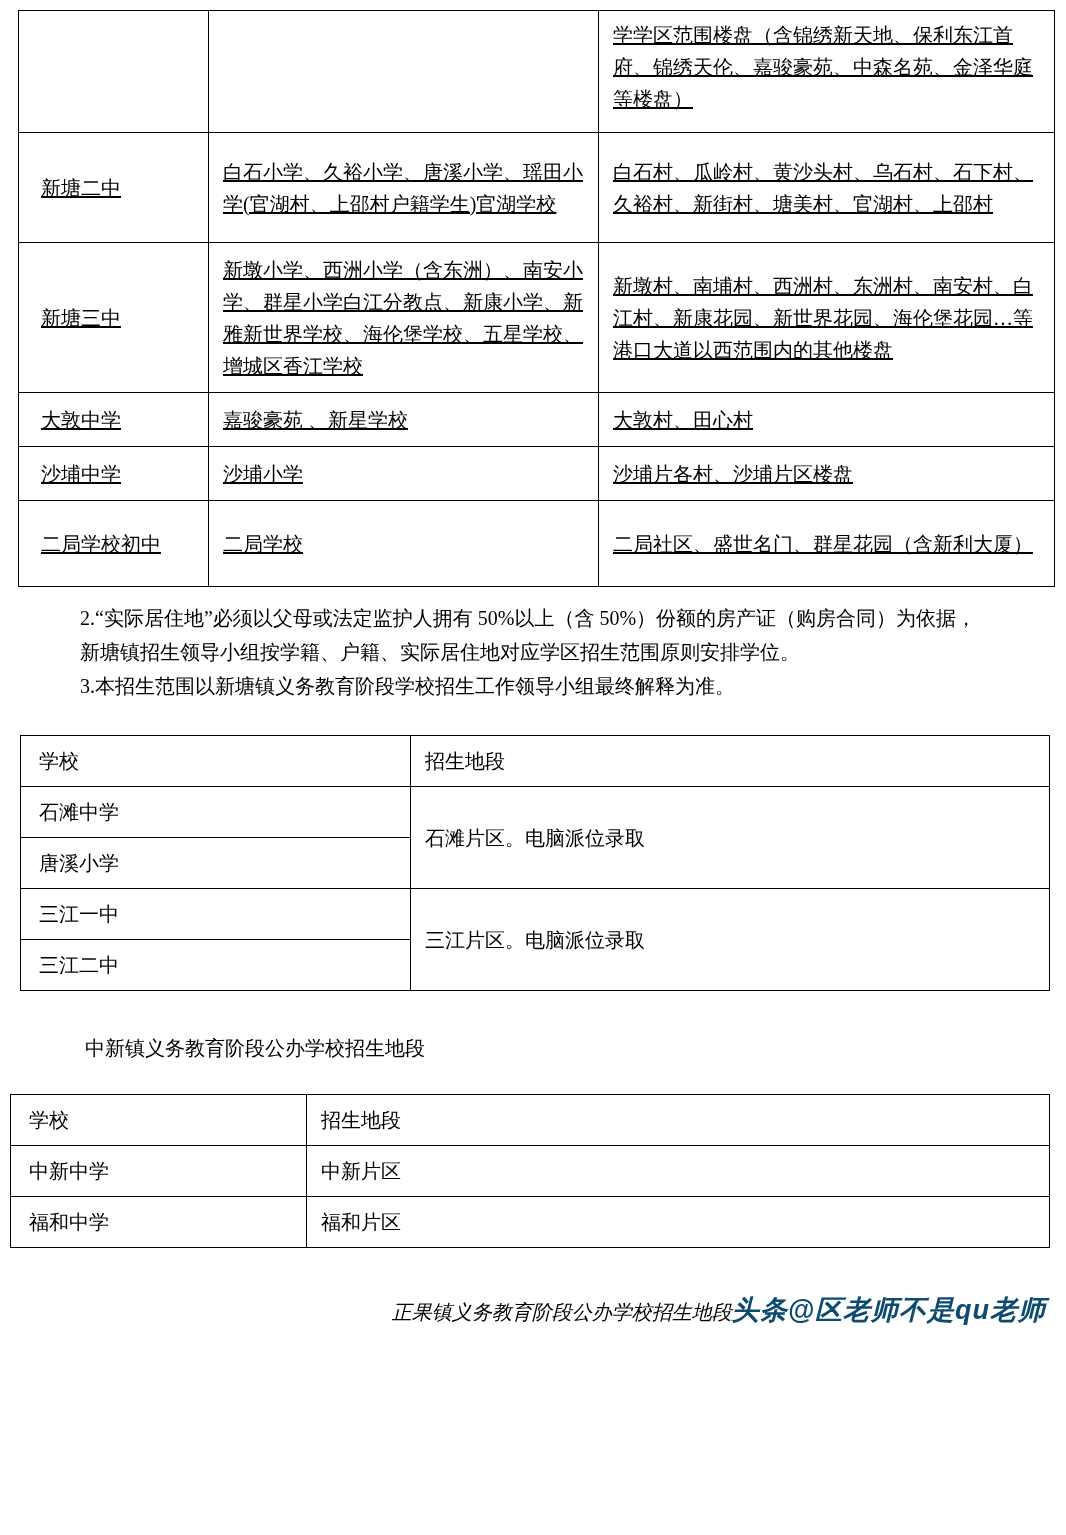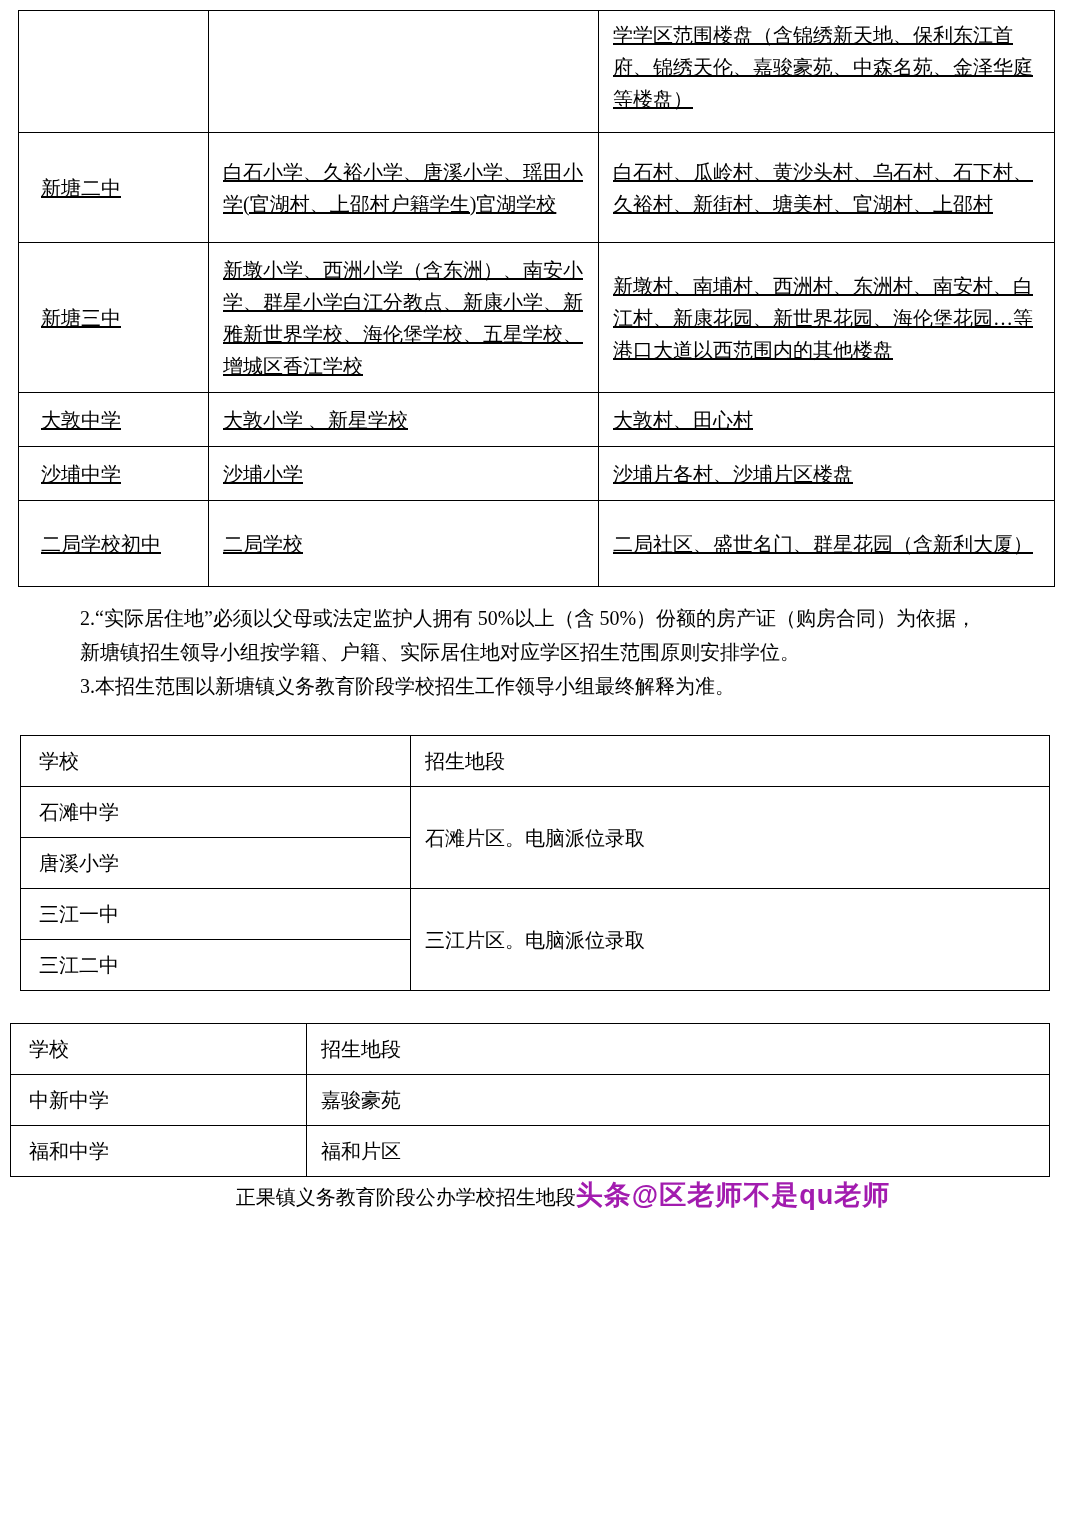--- a/index.html
+++ b/index.html
@@ -49,30 +49,32 @@
   .t2 .c1 { width: 390px; padding-left: 18px; }
   .t2 td { height: 51px; }
 
   
   .t3 { width: 1040px; margin: 32px 0 0 10px; }
   .t3 .c1 { width: 296px; padding-left: 18px; }
   .t3 td { height: 51px; }
 
   
   .footer-row {
+    margin-top: 44px;
     display: flex;
-    justify-content: center;
+    justify-content: flex-end;
     align-items: baseline;
     padding: 0 20px 0 80px;
+    font-style: italic;
   }
   .watermark {
     font-family: "Liberation Sans", "DejaVu Sans", sans-serif;
     font-weight: 700;
     font-size: 27px;
-    color: #a21caf;
+    color: #0c4a6e;
     letter-spacing: 1px;
     white-space: nowrap;
   }
 </style>
 </head>
 <body>
 
 <div>
 
   <table class="t1">
@@ -88,21 +90,21 @@
       <td class="c3 pre">白石村、瓜岭村、黄沙头村、乌石村、石下村、
 久裕村、新街村、塘美村、官湖村、上邵村</td>
     </tr>
     <tr>
       <td class="c1">新塘三中</td>
       <td class="c2">新墩小学、西洲小学（含东洲）、南安小学、群星小学白江分教点、新康小学、新雅新世界学校、海伦堡学校、五星学校、增城区香江学校</td>
       <td class="c3 pre">新墩村、南埔村、西洲村、东洲村、南安村、白江村、新康花园、新世界花园、海伦堡花园…等港口大道以西范围内的其他楼盘</td>
     </tr>
     <tr>
       <td class="c1">大敦中学</td>
-      <td class="c2">大敦小学 、新星学校</td>
+      <td class="c2">嘉骏豪苑 、新星学校</td>
       <td class="c3 pre">大敦村、田心村</td>
     </tr>
     <tr>
       <td class="c1">沙埔中学</td>
       <td class="c2">沙埔小学</td>
       <td class="c3 pre">沙埔片各村、沙埔片区楼盘</td>
     </tr>
     <tr>
       <td class="c1">二局学校初中</td>
       <td class="c2">二局学校</td>
@@ -133,30 +135,31 @@
     <tr>
       <td class="c1">三江一中</td>
       <td rowspan="2">三江片区。电脑派位录取</td>
     </tr>
     <tr>
       <td class="c1">三江二中</td>
     </tr>
   </tbody>
     </table>
 
+  <p class="heading h-zhongxin">中新镇义务教育阶段公办学校招生地段</p>
 
   <table class="t3">
     <tbody>
         <tr>
       <td class="c1">学校</td>
       <td>招生地段</td>
     </tr>
     <tr>
       <td class="c1">中新中学</td>
-      <td>嘉骏豪苑</td>
+      <td>中新片区</td>
     </tr>
     <tr>
       <td class="c1">福和中学</td>
       <td>福和片区</td>
     </tr>
   </tbody>
     </table>
 
   <div class="footer-row">
     <p class="heading">正果镇义务教育阶段公办学校招生地段</p>

